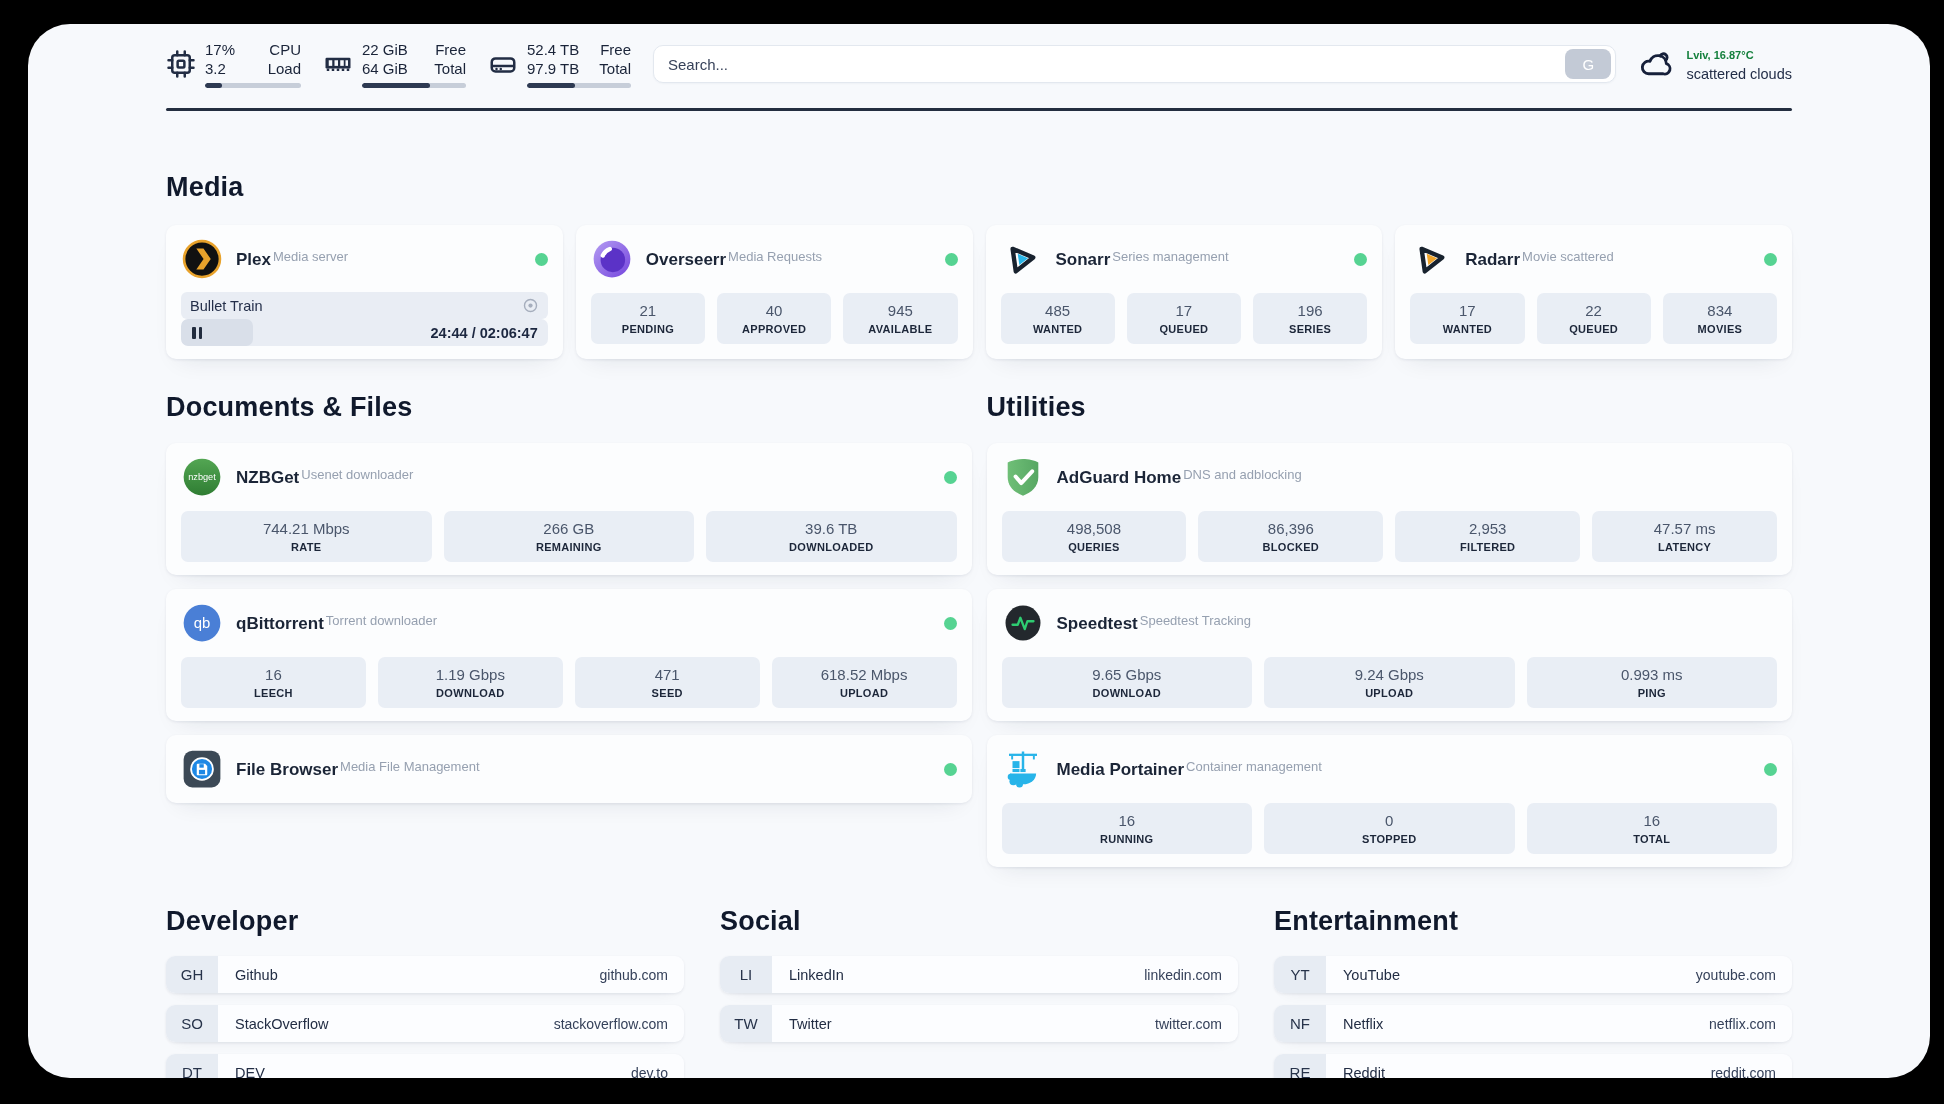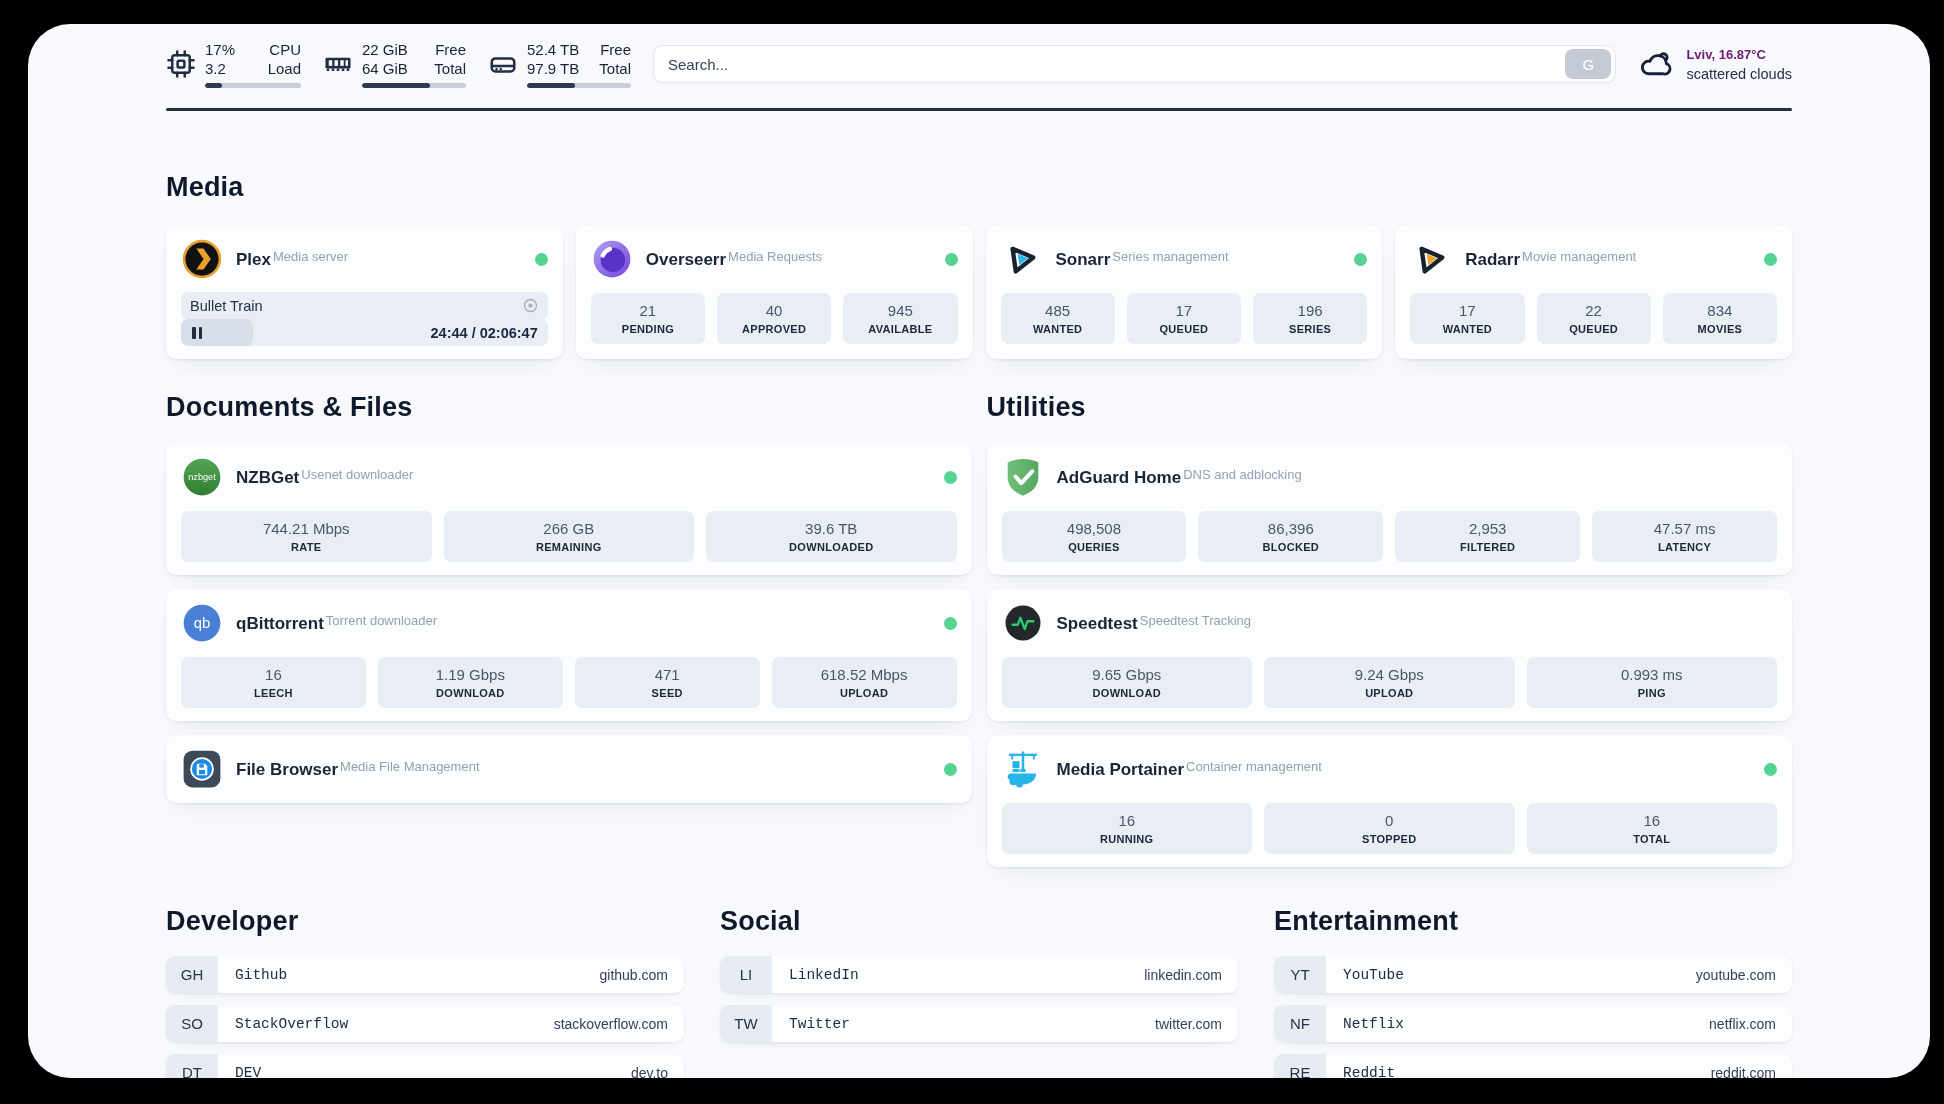--- a/index.html
+++ b/index.html
@@ -24,21 +24,21 @@
   .searchwrap { flex:1; height:38px; background:#fff; border:1.5px solid #e3e8ef; border-radius:10px;
                 display:flex; align-items:center; padding:0 4px 0 14px; box-shadow:0 1px 2px rgba(20,40,80,.04); }
   .searchwrap input { flex:1; border:none; outline:none; font-size:15px; color:#2b3750;
                       font-family:"Liberation Sans", sans-serif; background:transparent; }
   .searchwrap input::placeholder { color:#2b3750; opacity:.95; }
   .g-btn { width:46px; height:30px; border:none; border-radius:8px; background:#c3cad6; color:#fff;
            font-size:15px; font-family:"Liberation Sans", sans-serif; cursor:pointer; }
 
   .weather { display:flex; align-items:center; gap:12px; flex:none; }
   .w-icon { width:36px; height:36px; display:flex; }
-  .w-main { font-size:13px; font-weight:600; color:#701a75; line-height:20px; }
+  .w-main { font-size:11px; font-weight:600; color:#15803d; line-height:20px; }
   .w-sub  { font-size:14.5px; color:#232e48; line-height:19px; }
 
   .divider { margin-top:18px; height:3px; background:#242e40; border-radius:2px; }
 
   
   .sec-title { font-size:27px; line-height:36px; font-weight:700; color:#10192c; letter-spacing:.2px; }
   .mt-media { margin-top:58px; margin-bottom:20px; }
   .col-title { margin-top:30px; margin-bottom:18px; }
   .grid4 { display:grid; grid-template-columns:repeat(4,1fr); gap:13px; }
   .grid2 { display:grid; grid-template-columns:1fr 1fr; gap:12px 15px; align-items:start; }
@@ -72,21 +72,21 @@
 
   
   .bookmarks { display:grid; grid-template-columns:repeat(3,1fr); gap:0 36px; margin-top:36px; }
   .bm-title { margin-bottom:17px; }
   .bm-rows { display:flex; flex-direction:column; gap:12px; }
   .bm-row { height:37px; background:#fcfdff; border-radius:9px; display:flex; align-items:center;
             overflow:hidden; box-shadow:0 1px 3px rgba(15,30,60,.08), 0 8px 16px -12px rgba(15,30,60,.12);
             cursor:pointer; }
   .bm-abbr { width:52px; align-self:stretch; background:#e7ecf3; display:flex; align-items:center;
              justify-content:center; font-size:15px; font-weight:500; color:#27334a; flex:none; }
-  .bm-name { padding-left:17px; font-size:14.5px; color:#222d44;font-family:Liberation Mono, monospace; }
+  .bm-name { padding-left:17px; font-size:14.5px; color:#222d44; }
   .bm-url  { margin-left:auto; padding-right:16px; font-size:14px; color:#35415a; }
 </style>
 </head>
 <body>
 
 <div class="panel">
   <div class="content">
 
     <div class="topbar">
 
@@ -294,21 +294,21 @@
           <span class="app-icon">
             <svg viewBox="0 0 48 48">
               <g transform="rotate(-8 24 24)">
                 <path d="M15 11 L37 24 L15 37 Z" fill="none" stroke="#18222e" stroke-width="5" stroke-linejoin="round"></path>
                 <path d="M20 17.5 L31 24 L20 30.5 Z" fill="#f0a42a"></path>
               </g>
             </svg>
           </span>
           <div class="head-text">
             <div class="app-title">Radarr</div>
-            <div class="app-sub">Movie management</div>
+            <div class="app-sub">Movie scattered</div>
           </div>
           <span class="dot"></span>
         </div>
         <div class="stats">
           <div class="stat">
               <div class="stat-value">17</div>
               <div class="stat-label">WANTED</div>
             </div>
           <div class="stat">
               <div class="stat-value">22</div>

